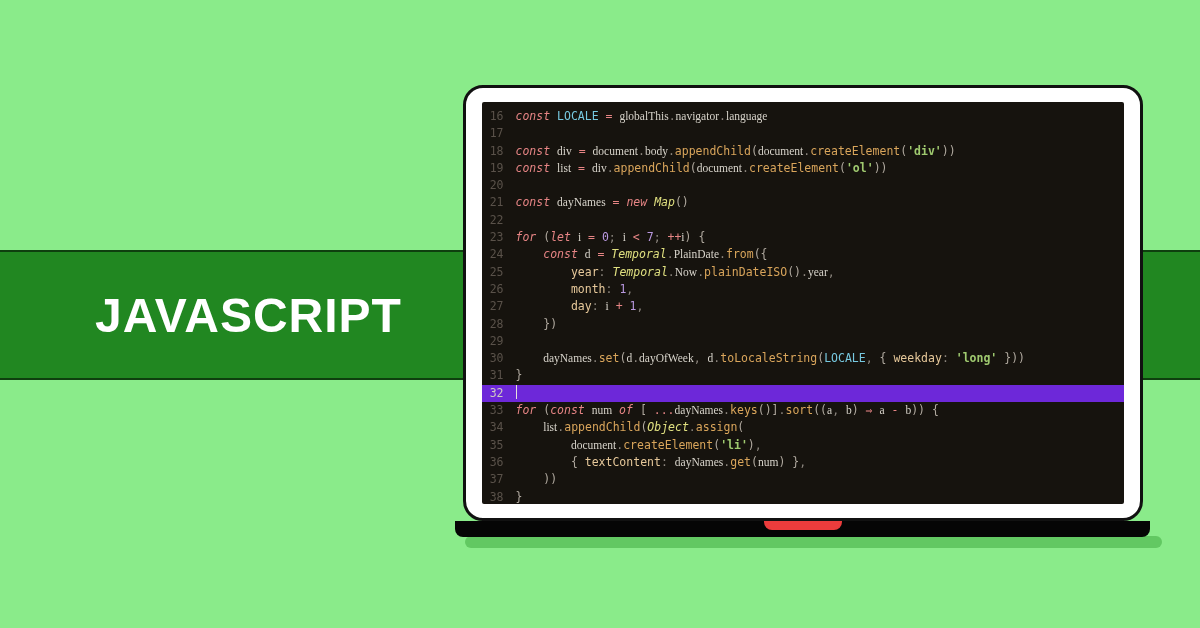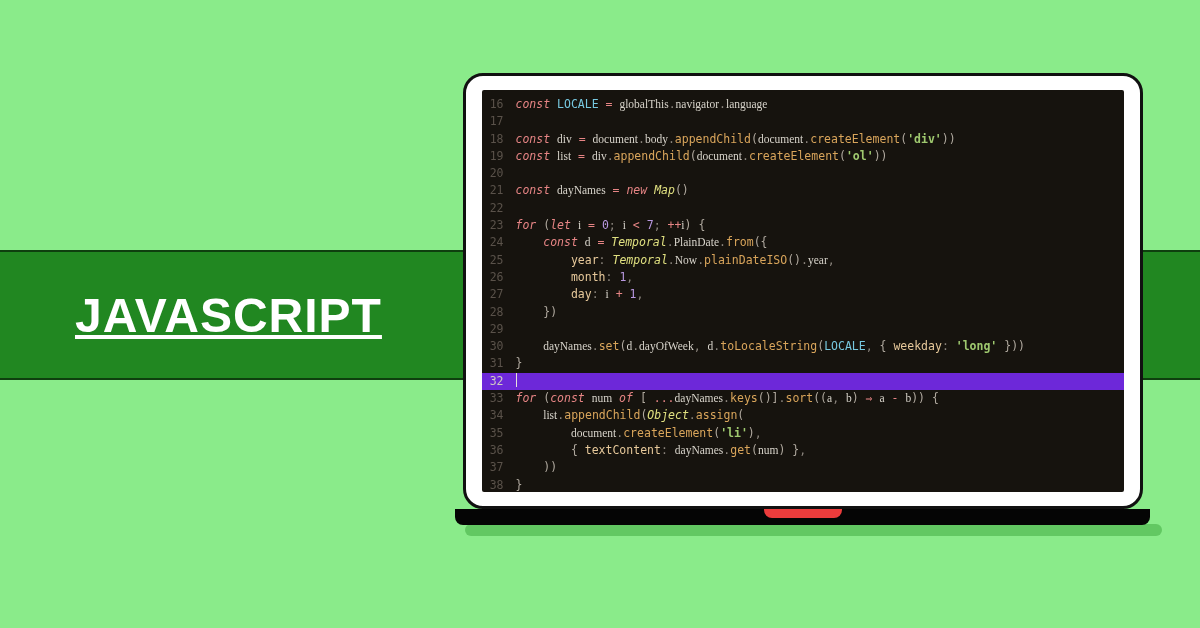--- a/index.html
+++ b/index.html
@@ -21,26 +21,25 @@
     border-top: 2px solid #0e3f0e;
     border-bottom: 2px solid #0e3f0e;
     display: flex;
     align-items: center;
   }
   .title {
     color: #ffffff;
     font-size: 48px;
     font-weight: 600;
     letter-spacing: 1px;
-    margin-left: 75px;
-    text-decoration: underline;
+    margin-left: 95px;
   }
   .laptop {
     position: absolute;
-    top: 73px;
+    top: 85px;
     left: 455px;
     width: 695px;
     height: 453px;
   }
   .laptop-screen {
     width: 680px;
     height: 436px;
     background: #ffffff;
     border: 3px solid #111;
     border-radius: 20px;

